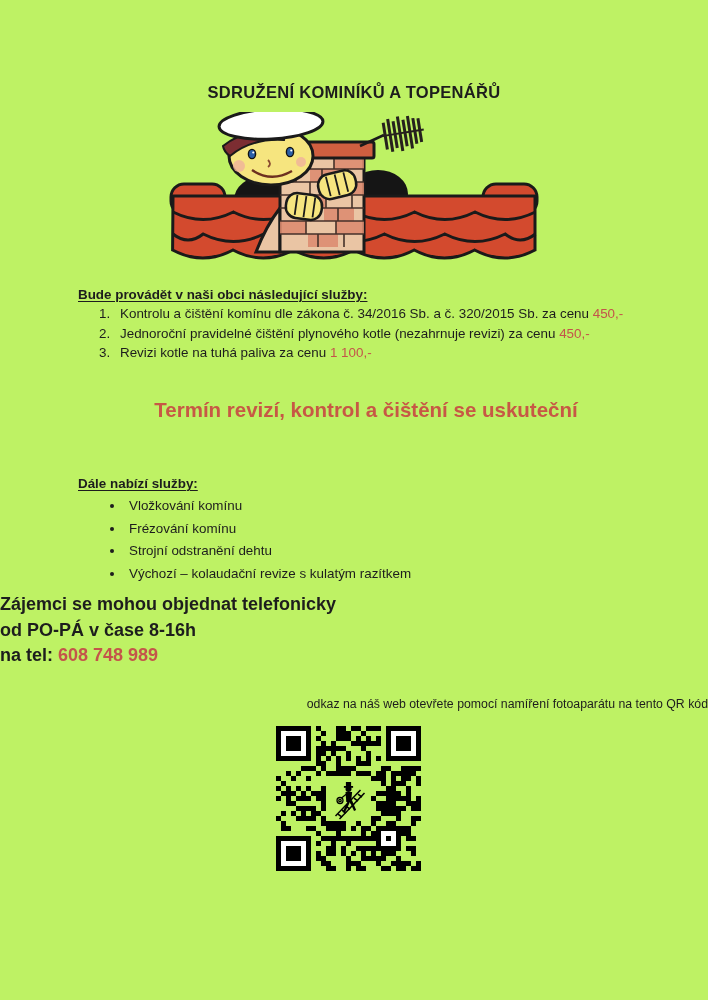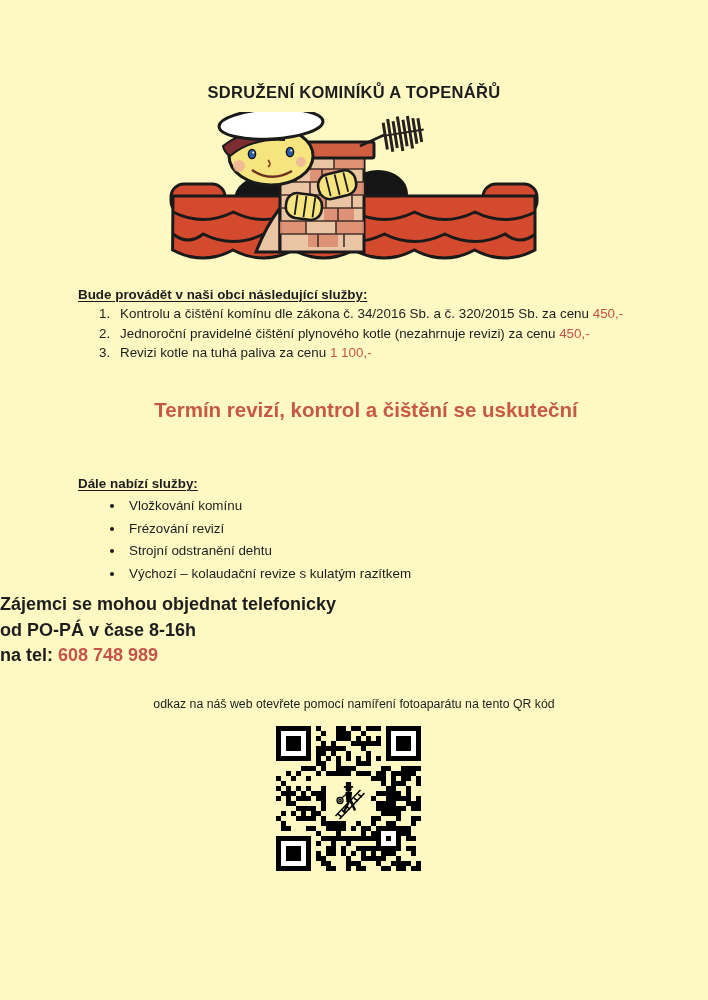--- a/index.html
+++ b/index.html
@@ -1,20 +1,20 @@
 <!DOCTYPE html>
 <html><head>
 <meta charset="utf-8">
 <style>
   * { box-sizing: border-box; }
   html,body { margin:0; padding:0; background:#ffffff; }
   .page {
     position: relative;
     width: 708px; height: 1000px;
-    background: #fef9c3;
+    background: #bef264;
     font-family: "Liberation Sans", sans-serif;
     color: #1d1d1d;
     overflow: hidden;
   }
   .title {
     position: absolute; top: 83px; left: 0; width: 100%;
     text-align: center;
     font-size: 16.5px; font-weight: 700; letter-spacing: .3px;
   }
   .illustration { position: absolute; left: 168px; top: 112px; width: 372px; height: 158px; }
@@ -34,21 +34,21 @@
 
   .more { position: absolute; left: 78px; top: 476px; width: 500px; font-size: 13.4px; }
   .more ul { margin: 7px 0 0 0; padding-left: 47px; }
   .more li { padding-left: 4px; margin-bottom: 7.5px; }
 
   .contact {
     position: absolute; top: 592px; left: 0; width: 100%;
     font-weight: 700; font-size: 18px; line-height: 25.5px;
   }
 
-  .qr-caption { position: absolute; top: 697px; left: 0; width: 100%; text-align: center; font-size: 12.3px; }
+  .qr-caption { position: absolute; top: 697px; left: 0; width: 100%; text-align: right; font-size: 12.3px; }
 
   .qr-wrap { position: absolute; left: 276px; top: 726px; width: 145px; height: 145px; }
 
   .footer { position: absolute; top: 889px; left: 0; width: 100%; text-align: center; color: #4a4a4a; }
   .footer .lbl { font-size: 7.2px; font-weight: 700; }
   .footer .ids { font-size: 6.9px; margin-top: 3px; color: #3c3c3c; }
 </style>
 </head>
 <body>
 
@@ -143,21 +143,21 @@
   </div>
 
   <div class="announce">
     <div>Termín revizí, kontrol a čištění se uskuteční</div>
   </div>
 
   <div class="more">
     <div class="section-hdr">Dále nabízí služby:</div>
     <ul>
       <li>Vložkování komínu</li>
-      <li>Frézování revizí</li>
+      <li>Frézování komínu</li>
       <li>Strojní odstranění dehtu</li>
       <li>Výchozí – kolaudační revize s kulatým razítkem</li>
     </ul>
   </div>
 
   <div class="contact">
     <div>Zájemci se mohou objednat telefonicky</div>
     <div>od PO-PÁ v čase 8-16h</div>
     <div><span>na tel: </span><span class="accent">608 748 989</span></div>
   </div>

